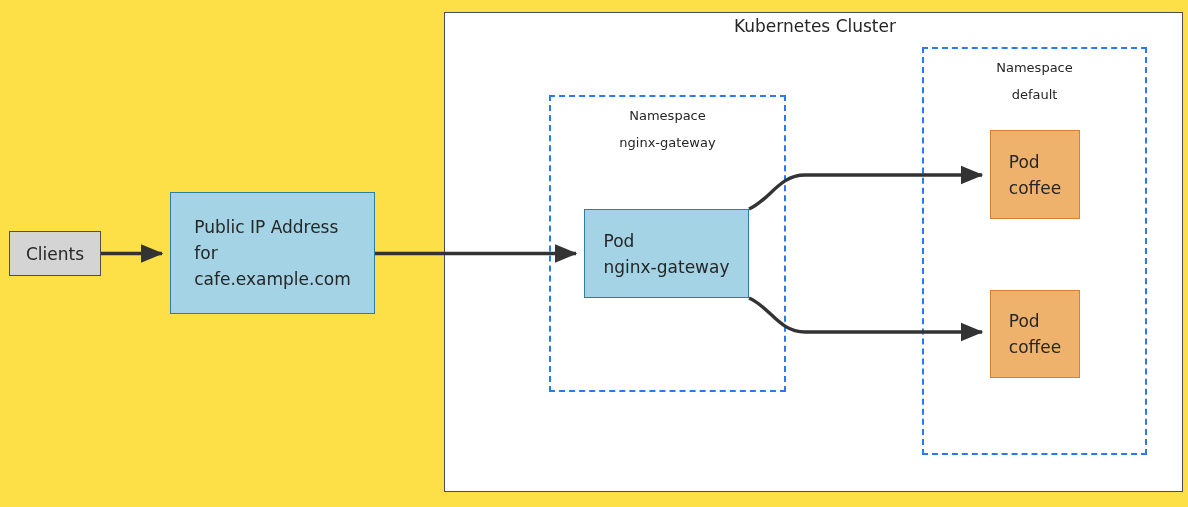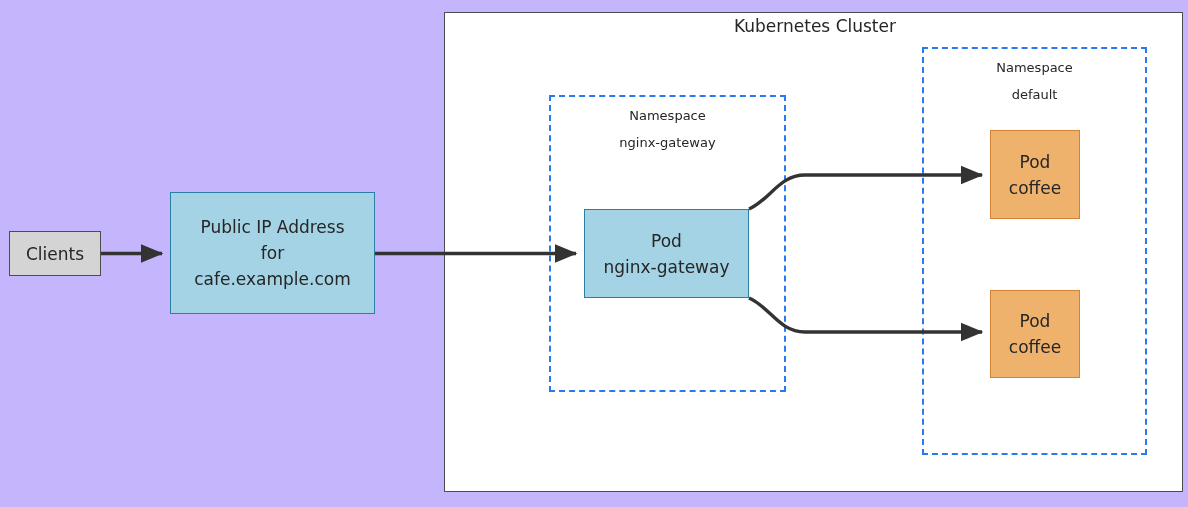--- a/index.html
+++ b/index.html
@@ -8,32 +8,31 @@
     padding: 0;
     background: #ffffff;
   }
   body {
     font-family: "DejaVu Sans", sans-serif;
   }
   #canvas {
     position: relative;
     width: 1188px;
     height: 507px;
-    background: #c4b5fd;
+    background: #fde047;
     overflow: hidden;
   }
 
   
   .node {
     position: absolute;
     box-sizing: border-box;
     display: flex;
     align-items: center;
     justify-content: center;
-    text-align: center;
     font-size: 17px;
     line-height: 26px;
     color: #262626;
     white-space: pre-line;
     z-index: 4;
   }
 
   .node-clients {
     background: #d4d4d4;
     border: 1.6px solid #4d4d4d;

